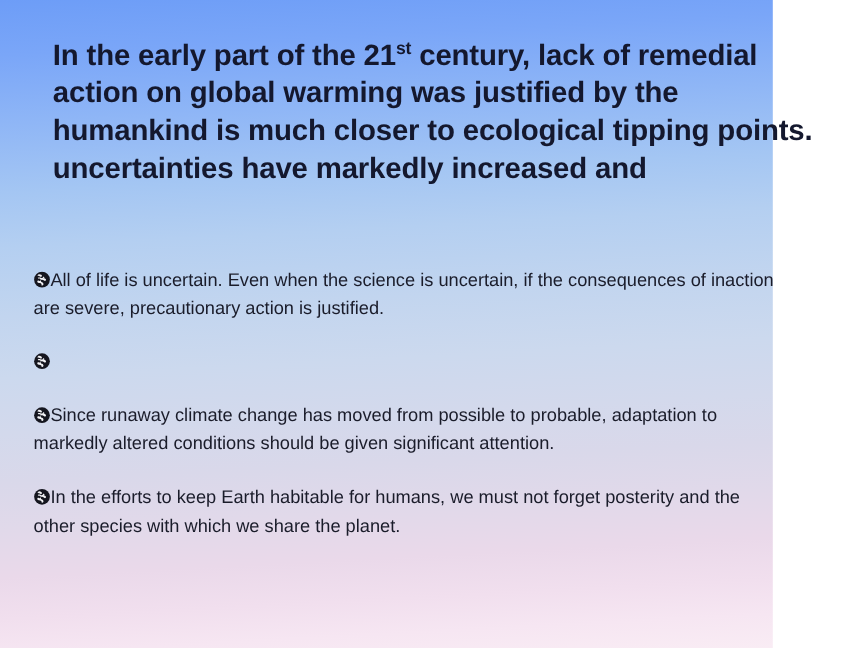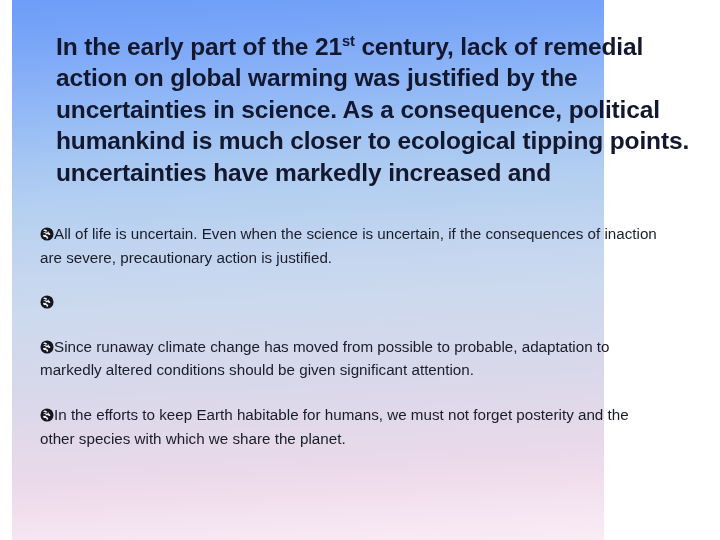--- a/index.html
+++ b/index.html
@@ -8,40 +8,39 @@
   }
   body {
     width: 720px;
     height: 540px;
     overflow: hidden;
     font-family: "Liberation Sans", sans-serif;
   }
 
   #slide {
     position: relative;
-    width: 592px;
+    width: 644px;
     height: 540px;
     box-sizing: border-box;
     
     background: linear-gradient(177deg,
         #6d9df7 0%,
         #7aa6f8 8%,
         #8fb6f6 18%,
         #a4c6f3 28%,
         #b4cff1 36%,
         #c2d5ef 46%,
         #ccd9ee 55%,
         #d3d9ec 63%,
         #d9d8ea 70%,
         #e1d9ea 77%,
         #ead9ea 84%,
         #f1dfee 90%,
         #f6e6f2 95%,
         #f9ecf4 100%);
-    margin-left: 12px;
   }
 
   
   #title-block {
     position: absolute;
     left: 44px;
     top: 31px;
     width: 640px;
   }
   .title-line {
@@ -87,21 +86,20 @@
   }
 </style>
 </head>
 <body>
 
 <div id="slide">
 
   <div id="title-block">
     <div class="title-line"><span>In the early part of the 21</span><span class="sup">st</span><span> century, lack of remedial</span></div>
     <div class="title-line">action on global warming was justified by the</div>
-    <div class="title-line">uncertainties in science.  As a consequence, political</div>
     <div class="title-line">humankind is much closer to ecological tipping points.</div>
     <div class="title-line">uncertainties have markedly increased and</div>
   </div>
 
   <div id="body-block">
 
     <p class="bullet-para"><span class="globe-icon"><svg width="14" height="14" viewBox="0 0 32 32" aria-hidden="true">
             <circle cx="16" cy="16" r="15" fill="#15161f"></circle>
             <path d="M7 9c2.2-.6 4.1.4 5.6 1.4 1.1.7 2.5.4 3.1-.6.6-1-.1-2.2-1.1-2.9C13.3 5.9 11.4 5.4 9.6 5.7 8.5 6.6 7.6 7.7 7 9z" fill="#f2f2f5"></path>
             <path d="M18.5 13.2c1.6-.3 3.2.5 4.4 1.6.9.8 1 2.2.2 3.1-.8.9-2.2.8-3.2 0-1.3-1-2.6-1.9-4.2-1.8-1.2.1-2.1 1-2 2.2.1 1.4 1.3 2.2 2.5 2.7 1.5.6 2.6 1.8 2.6 3.4 0 1.3-.9 2.4-2.1 2.7-.6-.1-1.2-.3-1.8-.5.5-.8.4-1.9-.3-2.6-1.1-1.1-2.7-1.3-4.2-1.3-1.5 0-2.8-.7-3.3-2-.3-.8-.1-1.7.5-2.3.7-.7 1.8-.7 2.6-.2 1 .6 2.2.5 2.9-.4.8-1 .5-2.4-.5-3.1-1.1-.8-2.5-.9-3.7-.5l-.9-1.7c1.9-1 4.1-.9 5.9.1 1.3.7 2.9.4 3.7-.8.4-.6.5-1.3.3-1.9 1.3.5 2.4 1.3 3.4 2.3-.9.3-1.8.6-2.7 1z" fill="#f2f2f5"></path>

